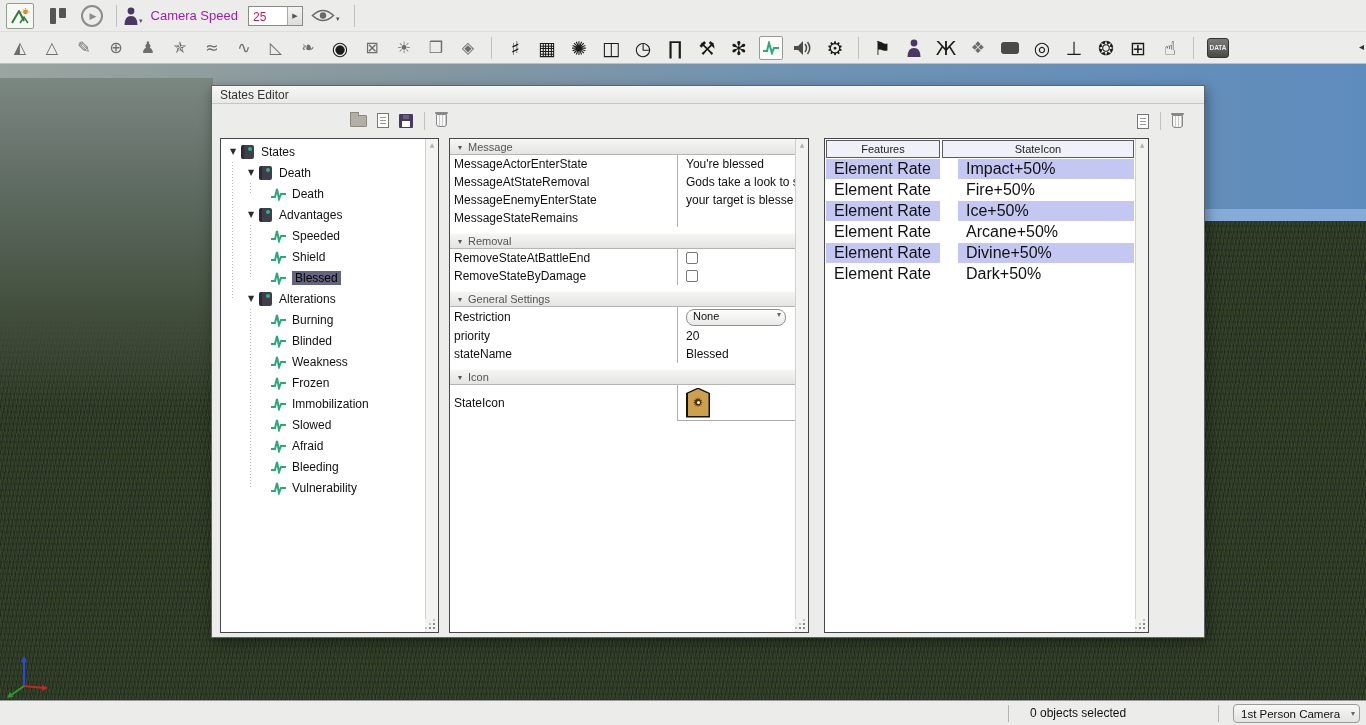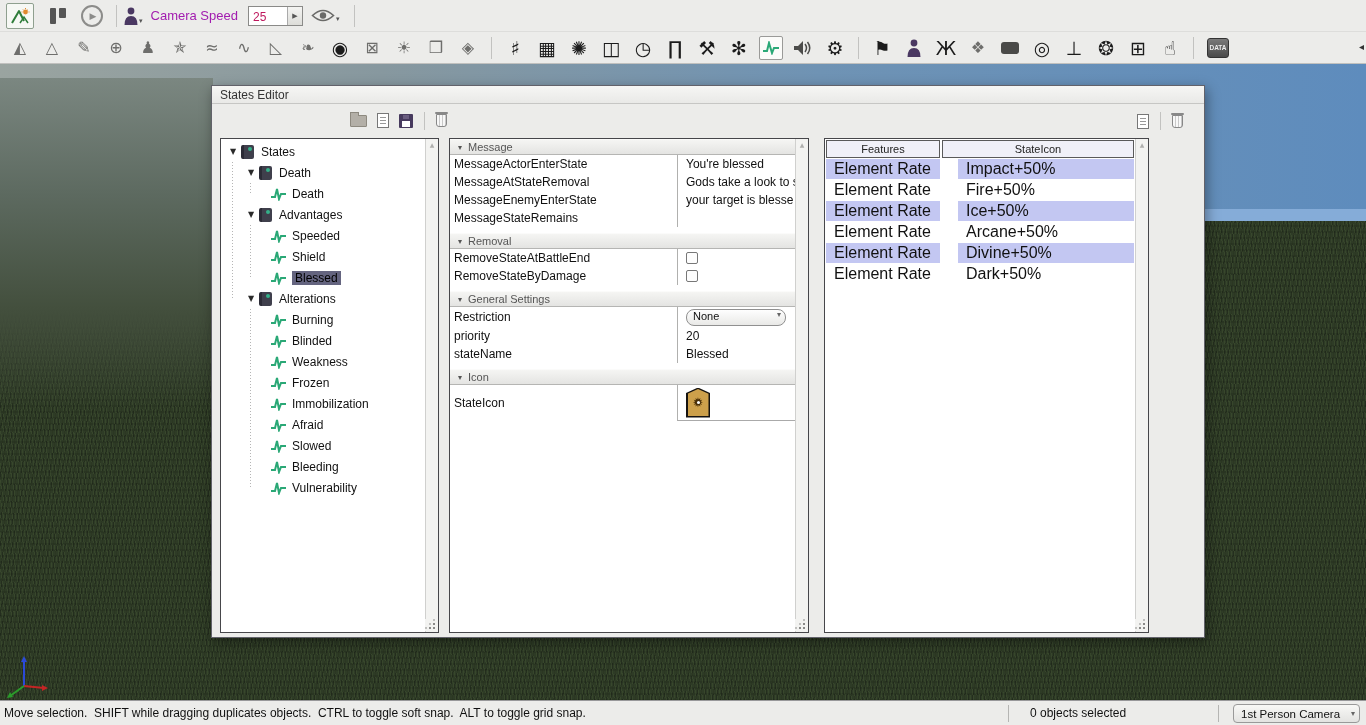--- a/index.html
+++ b/index.html
@@ -349,27 +349,27 @@
         <div class="trow l2">
           <svg class="pulse" width="15" height="14">
               <polyline points="0,10 4,10 6,2 8,12 10,7 15,7" fill="none" stroke="#2aa876" stroke-width="2"></polyline>
             </svg>
           <span>Immobilization</span>
         </div>
         <div class="trow l2">
           <svg class="pulse" width="15" height="14">
               <polyline points="0,10 4,10 6,2 8,12 10,7 15,7" fill="none" stroke="#2aa876" stroke-width="2"></polyline>
             </svg>
+          <span>Slowed</span>
+        </div>
+        <div class="trow l2">
+          <svg class="pulse" width="15" height="14">
+              <polyline points="0,10 4,10 6,2 8,12 10,7 15,7" fill="none" stroke="#2aa876" stroke-width="2"></polyline>
+            </svg>
           <span>Afraid</span>
-        </div>
-        <div class="trow l2">
-          <svg class="pulse" width="15" height="14">
-              <polyline points="0,10 4,10 6,2 8,12 10,7 15,7" fill="none" stroke="#2aa876" stroke-width="2"></polyline>
-            </svg>
-          <span>Slowed</span>
         </div>
         <div class="trow l2">
           <svg class="pulse" width="15" height="14">
               <polyline points="0,10 4,10 6,2 8,12 10,7 15,7" fill="none" stroke="#2aa876" stroke-width="2"></polyline>
             </svg>
           <span>Bleeding</span>
         </div>
         <div class="trow l2">
           <svg class="pulse" width="15" height="14">
               <polyline points="0,10 4,10 6,2 8,12 10,7 15,7" fill="none" stroke="#2aa876" stroke-width="2"></polyline>
@@ -502,21 +502,20 @@
       </div>
       <div class="scrollcol">
         <span>▲</span>
         <span>▼</span>
       </div>
       <div class="grip"></div>
     </div>
   </div>
 
   <div class="statusbar">
-    <span class="hint">Move selection.  SHIFT while dragging duplicates objects.  CTRL to toggle soft snap.  ALT to toggle grid snap.</span>
     <span class="sb-sep" style="left:1008px"></span>
     <span class="sel-count">0 objects selected</span>
     <span class="sb-sep" style="left:1218px"></span>
     <span class="cam-drop">
       <span>1st Person Camera</span>
       <span class="darr">▾</span>
     </span>
   </div>
 
 </div>

